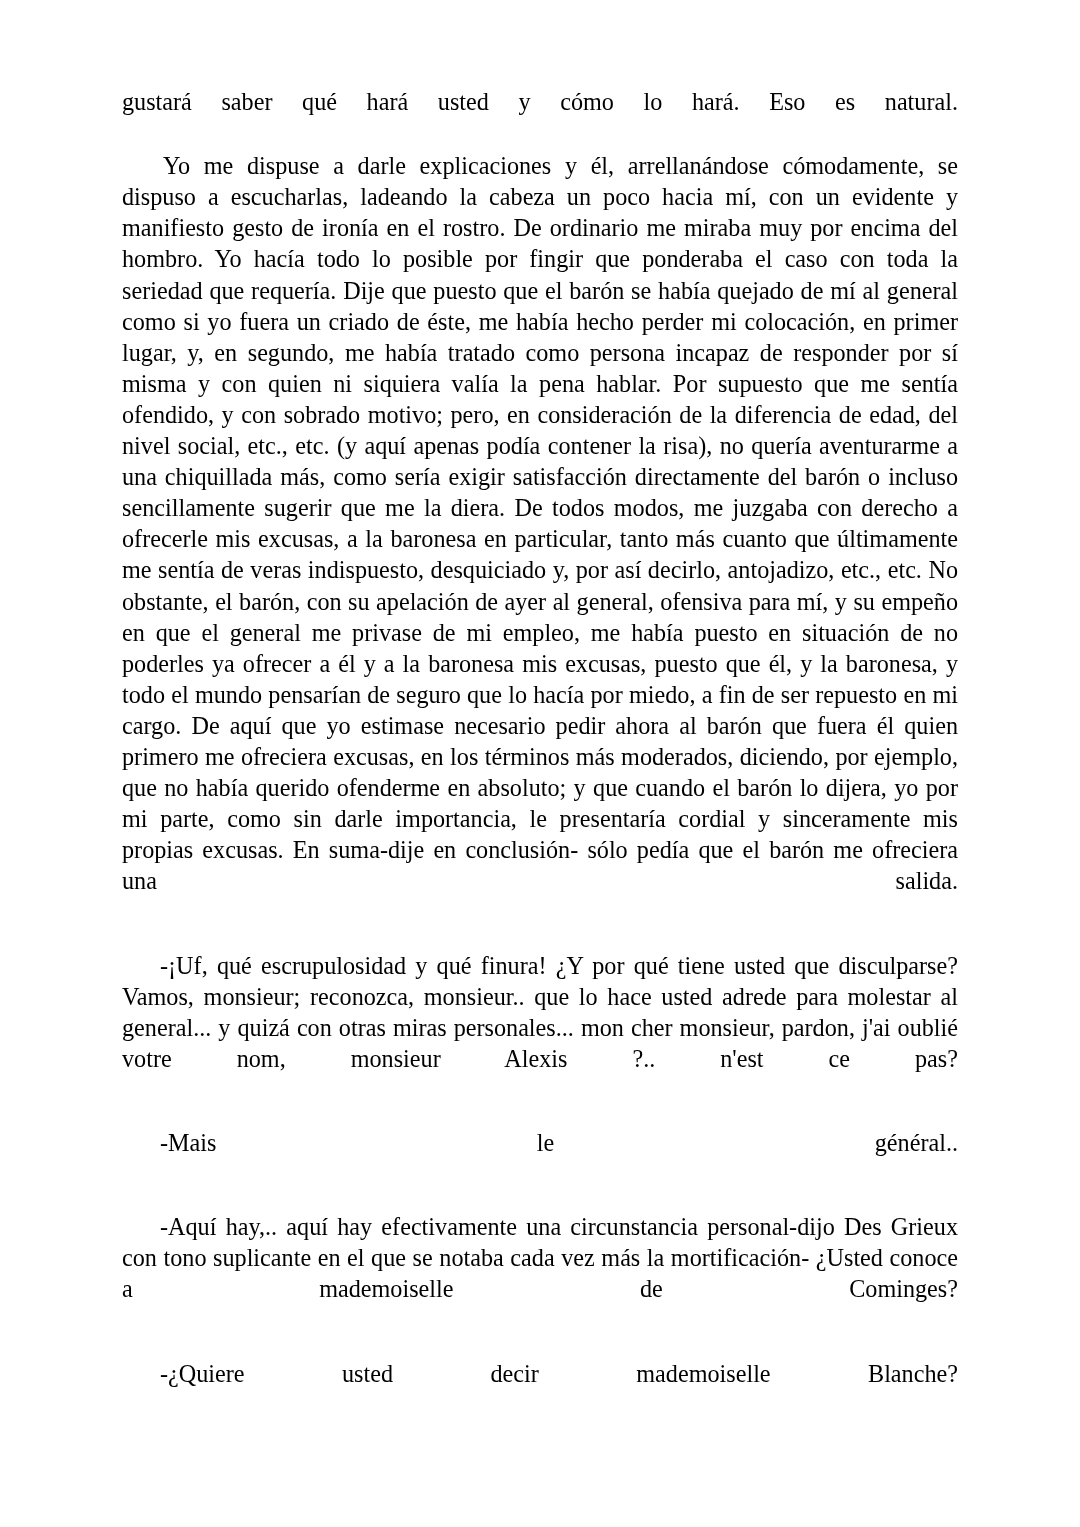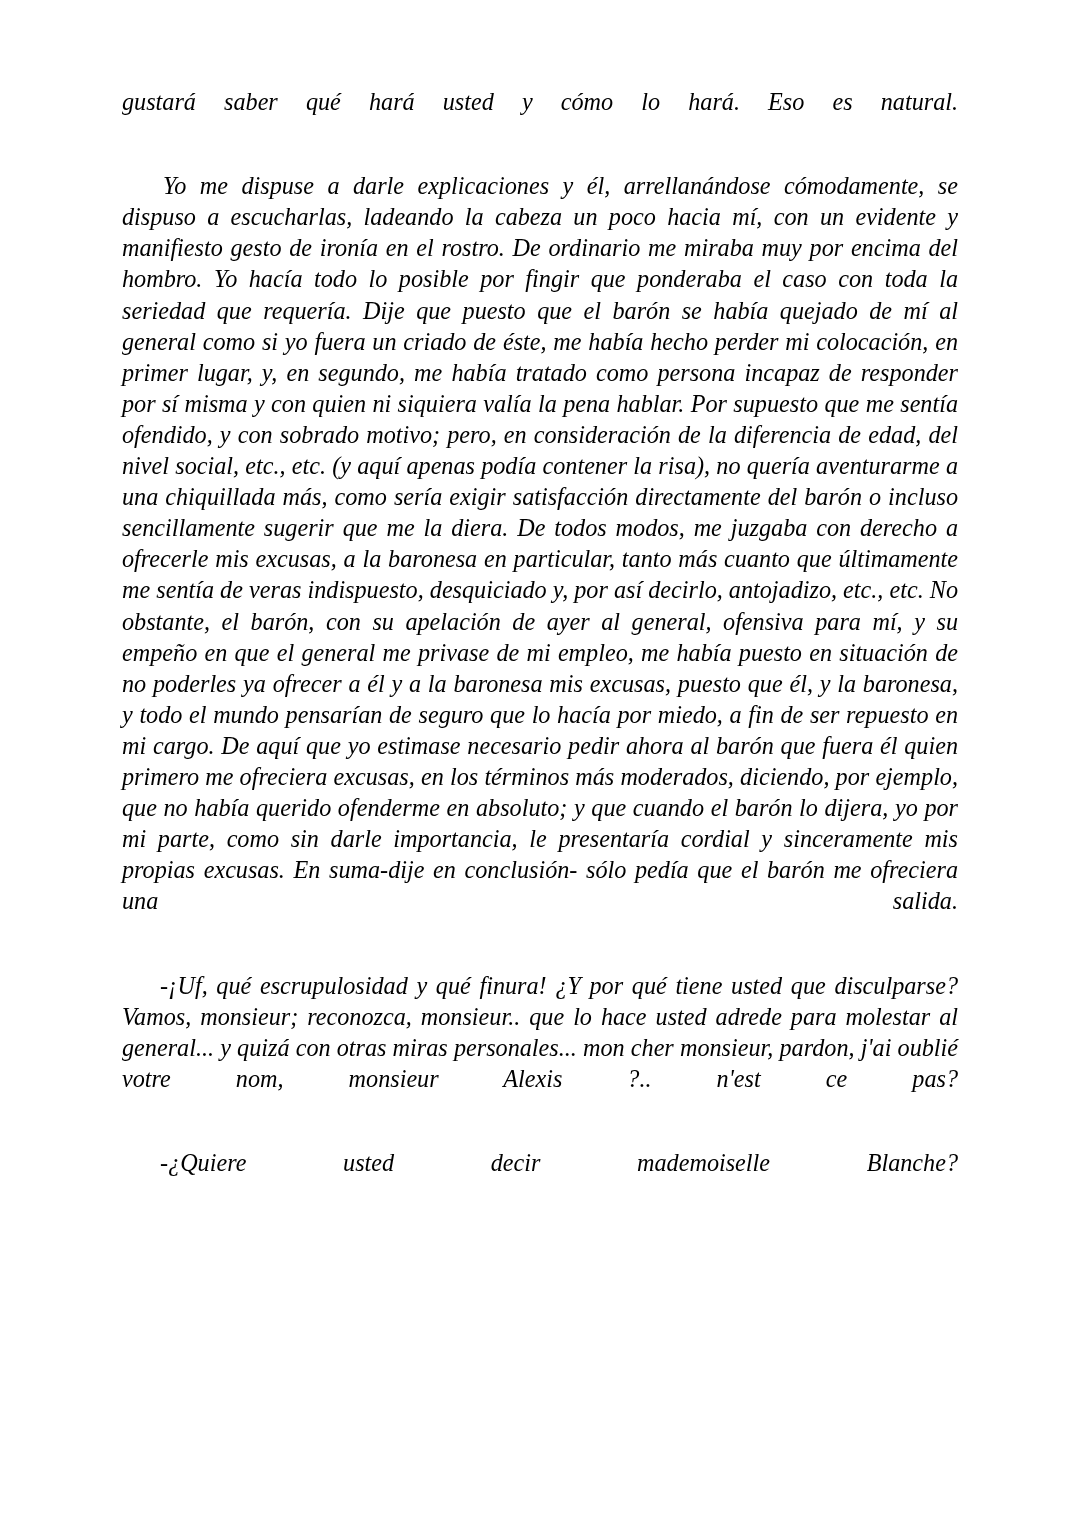--- a/index.html
+++ b/index.html
@@ -15,21 +15,20 @@
     font-family: "Liberation Serif", "DejaVu Serif", serif;
     color: #000000;
     -webkit-font-smoothing: antialiased;
   }
   #page {
     position: relative;
     width: 1080px;
     height: 1527px;
     background: #ffffff;
     box-sizing: border-box;
-    font-style: italic;
   }
   #text-column {
     position: absolute;
     left: 122px;
     top: 86px;
     width: 836px;
   }
   p.para {
     margin: 0;
     padding: 0;
@@ -42,21 +41,21 @@
     word-spacing: 0px;
   }
   
   p.cont {
     text-indent: 0;
     margin-top: 0;
   }
   
   p.body-para {
     text-indent: 41px;
-    margin-top: 22px;
+    margin-top: 2px;
   }
   
   p.dialogue {
     text-indent: 38px;
     margin-top: 22px;
   }
   
   p.para::after {
     content: "";
     display: inline-block;
@@ -69,19 +68,21 @@
 <div id="page">
   <div id="text-column">
 
     <p class="para cont">gustará saber qué hará usted y cómo lo hará. Eso es natural.</p>
 
     <p class="para body-para">Yo me dispuse a darle explicaciones y él, arrellanándose cómodamente, se dispuso a escucharlas, ladeando la cabeza un poco hacia mí, con un evidente y manifiesto gesto de ironía en el rostro. De ordinario me miraba muy por encima del hombro. Yo hacía todo lo posible por fingir que ponderaba el caso con toda la seriedad que requería. Dije que puesto que el barón se había quejado de mí al general como si yo fuera un criado de éste, me había hecho perder mi colocación, en primer lugar, y, en segundo, me había tratado como persona incapaz de responder por sí misma y con quien ni siquiera valía la pena hablar. Por supuesto que me sentía ofendido, y con sobrado motivo; pero, en consideración de la diferencia de edad, del nivel social, etc., etc. (y aquí apenas podía contener la risa), no quería aventurarme a una chiquillada más, como sería exigir satisfacción directamente del barón o incluso sencillamente sugerir que me la diera. De todos modos, me juzgaba con derecho a ofrecerle mis excusas, a la baronesa en particular, tanto más cuanto que últimamente me sentía de veras indispuesto, desquiciado y, por así decirlo, antojadizo, etc., etc. No obstante, el barón, con su apelación de ayer al general, ofensiva para mí, y su empeño en que el general me privase de mi empleo, me había puesto en situación de no poderles ya ofrecer a él y a la baronesa mis excusas, puesto que él, y la baronesa, y todo el mundo pensarían de seguro que lo hacía por miedo, a fin de ser repuesto en mi cargo. De aquí que yo estimase necesario pedir ahora al barón que fuera él quien primero me ofreciera excusas, en los términos más moderados, diciendo, por ejemplo, que no había querido ofenderme en absoluto; y que cuando el barón lo dijera, yo por mi parte, como sin darle importancia, le presentaría cordial y sinceramente mis propias excusas. En suma-dije en conclusión- sólo pedía que el barón me ofreciera una salida.</p>
 
     <p class="para dialogue">-¡Uf, qué escrupulosidad y qué finura! ¿Y por qué tiene usted que disculparse? Vamos, monsieur; reconozca, monsieur.. que lo hace usted adrede para molestar al general... y quizá con otras miras personales... mon cher monsieur, pardon, j'ai oublié votre nom, monsieur Alexis ?.. n'est ce pas?</p>
 
 
+    <p class="para dialogue">-Mais le général..</p>
 
 
+    <p class="para dialogue">-Aquí hay,.. aquí hay efectivamente una circunstancia personal-dijo Des Grieux con tono suplicante en el que se notaba cada vez más la mortificación- ¿Usted conoce a mademoiselle de Cominges?</p>
 
     <p class="para dialogue">-¿Quiere usted decir mademoiselle Blanche?</p>
 
   </div>
 </div>
 
 </body></html>

